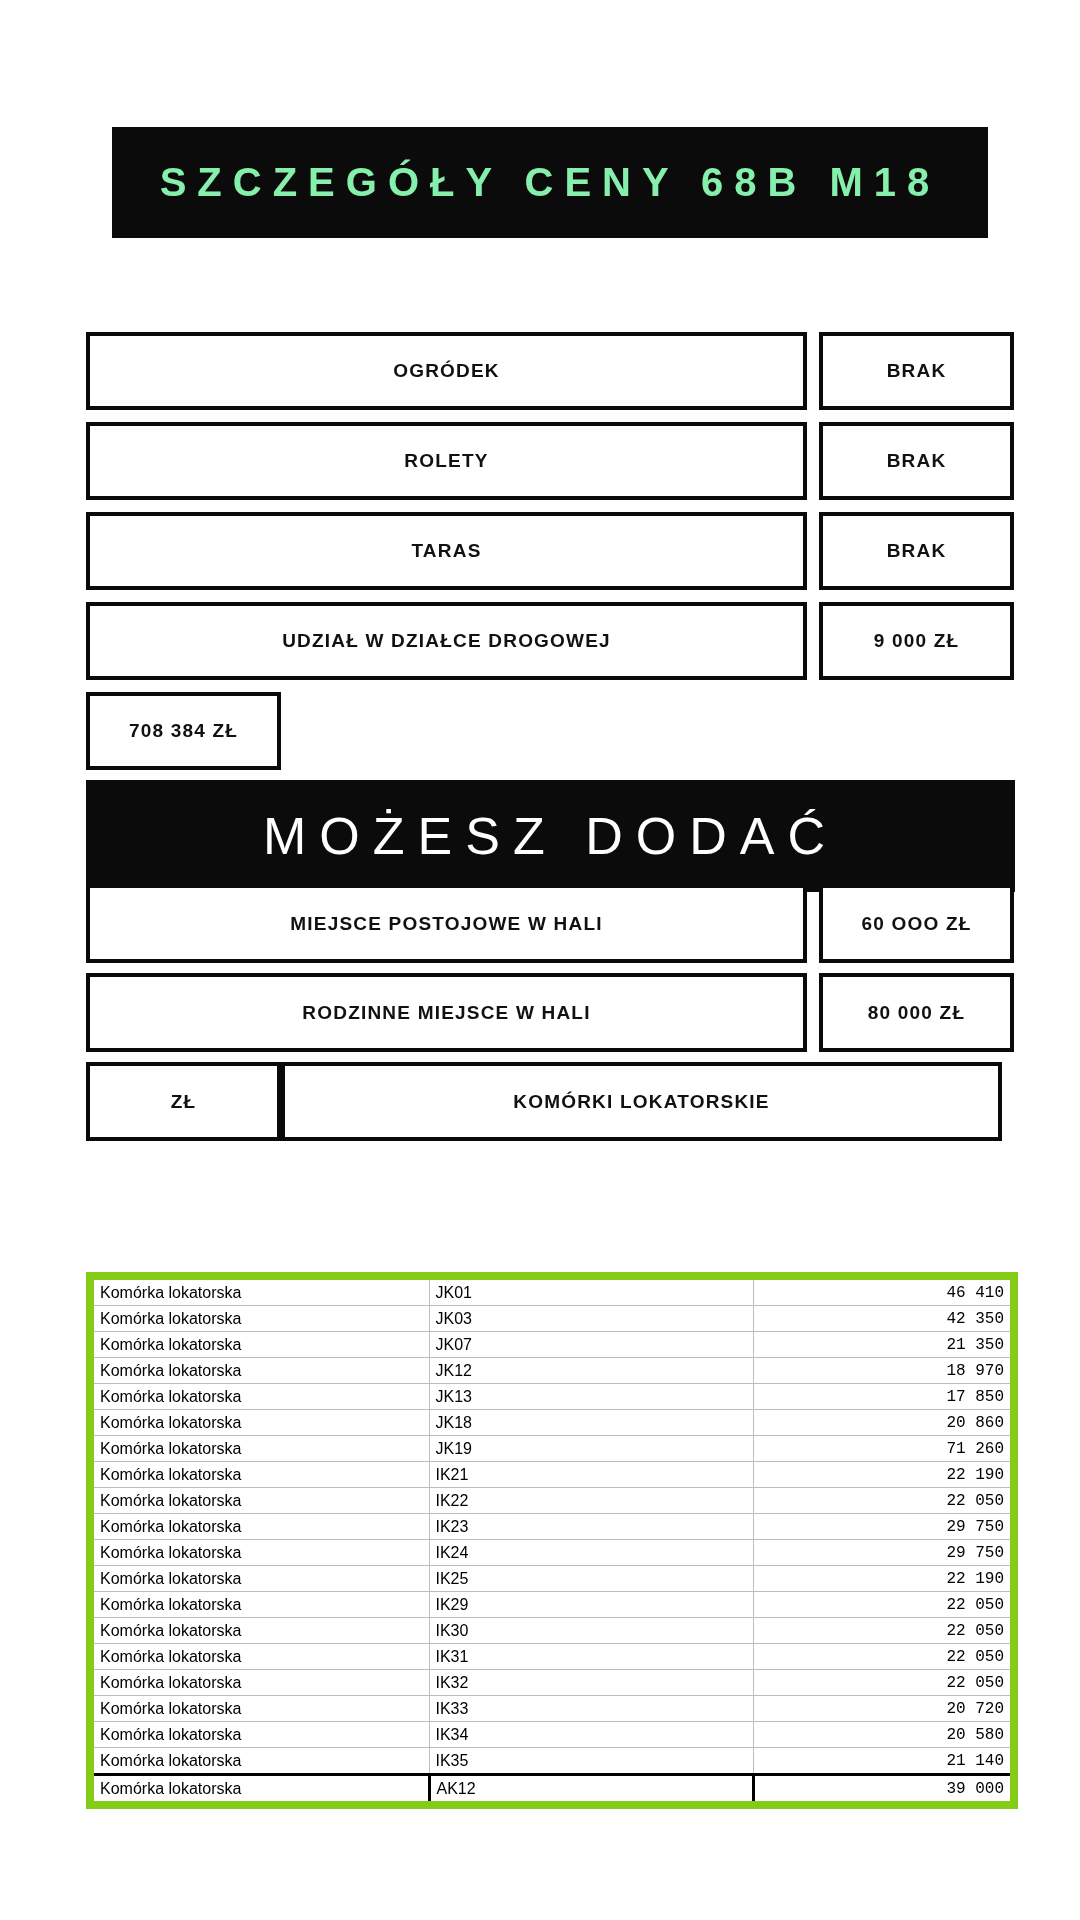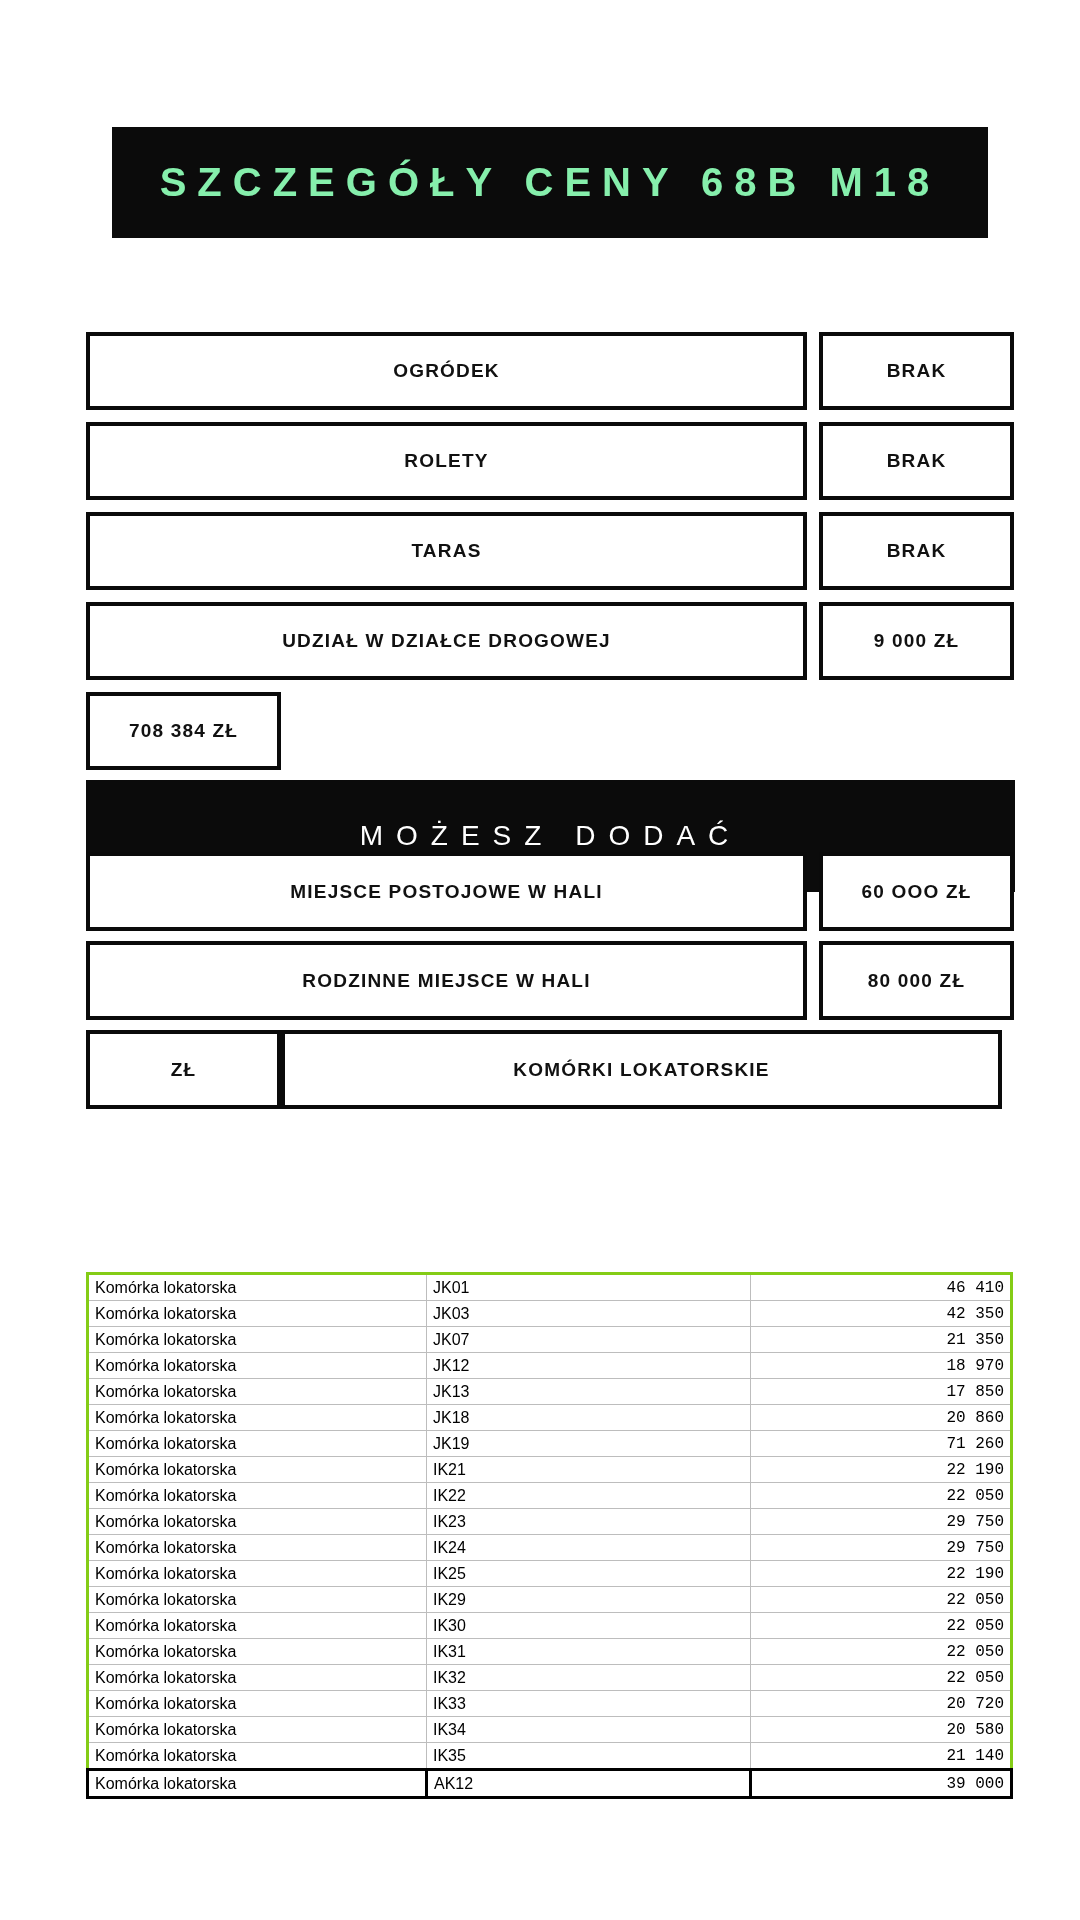--- a/index.html
+++ b/index.html
@@ -14,44 +14,44 @@
   .title-banner {
     position: absolute; left: 112px; top: 127px; width: 876px; height: 111px;
     background: #0b0b0b; color: #86efac;
     display: flex; align-items: center; justify-content: center;
     font-size: 40px; font-weight: 700; letter-spacing: 11px; white-space: nowrap;
   }
   .section-banner {
     position: absolute; left: 86px; top: 780px; width: 929px; height: 112px;
     background: #0b0b0b; color: #fff;
     display: flex; align-items: center; justify-content: center;
-    font-size: 28px; font-weight: 400; letter-spacing: 13px; white-space: nowrap;
+    font-size: 52px; font-weight: 400; letter-spacing: 13px; white-space: nowrap;
   }
 
   
   .rows { position: absolute; left: 86px; width: 929px; }
   .main-rows { top: 332px; }
-  .addon-rows { top: 852px; }
+  .addon-rows { top: 884px; }
   .info-row { display: flex; margin-bottom: 12px; }
   .addon-rows .info-row { margin-bottom: 10px; height: 79px; }
   .box {
     box-sizing: border-box; border: 4px solid #0a0a0a; background: #fff;
     height: 78px; display: flex; align-items: center; justify-content: center;
     font-size: 19px; font-weight: 700; letter-spacing: 1.2px;
     text-align: center; color: #111; white-space: nowrap;
   }
   .addon-rows .box { height: 79px; }
   .label-box { width: 721px; margin-right: 12px; }
   .value-box { width: 195px; }
   .info-row.strong .label-box { text-shadow: 0.7px 0 0 currentColor; }
 
   
   .cells-table {
     position: absolute; left: 86px; top: 1272px; width: 924px;
-    border-collapse: collapse; border: 3px solid #84cc16;
+    border-collapse: collapse; border: 8px solid #84cc16;
     table-layout: fixed; background: #fff;
   }
   .cells-table td {
     border: 1px solid #bdbdbd;
     height: 25px; padding: 0 6px;
     font-size: 16px; font-weight: 400; color: #000;
     white-space: nowrap; overflow: hidden;
   }
   .cells-table td.num { text-align: right; font-family: Liberation Mono, monospace; }
   .cells-table tr:last-child td { border: 3px solid #000; }

